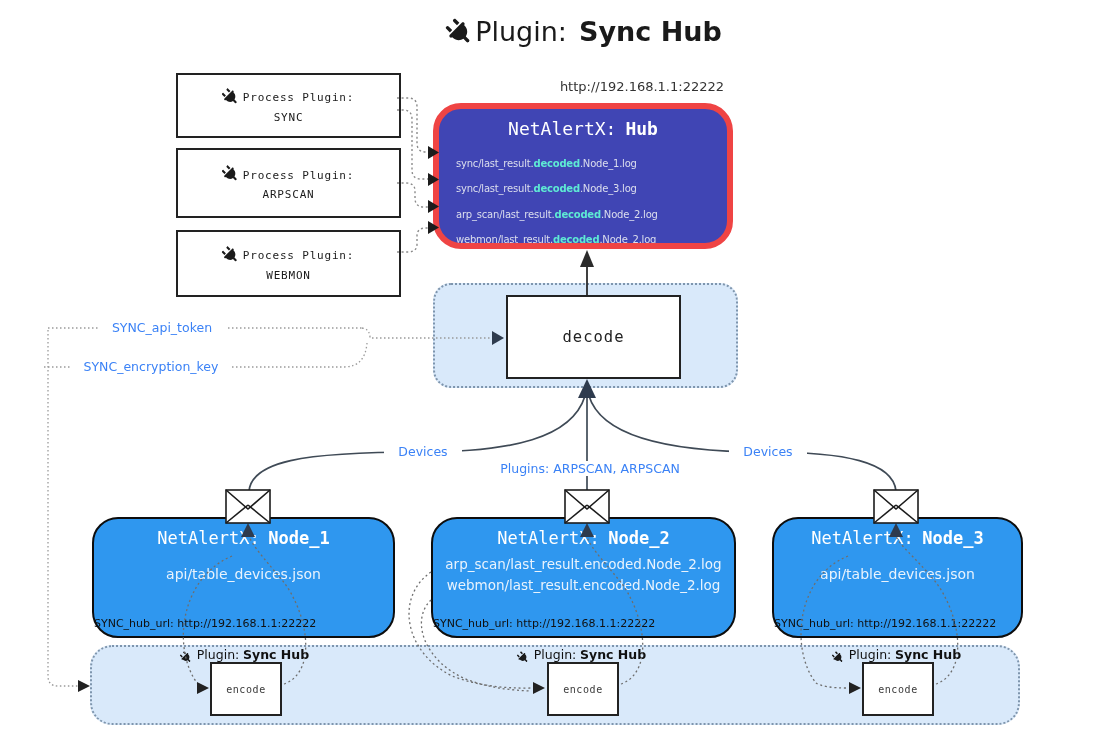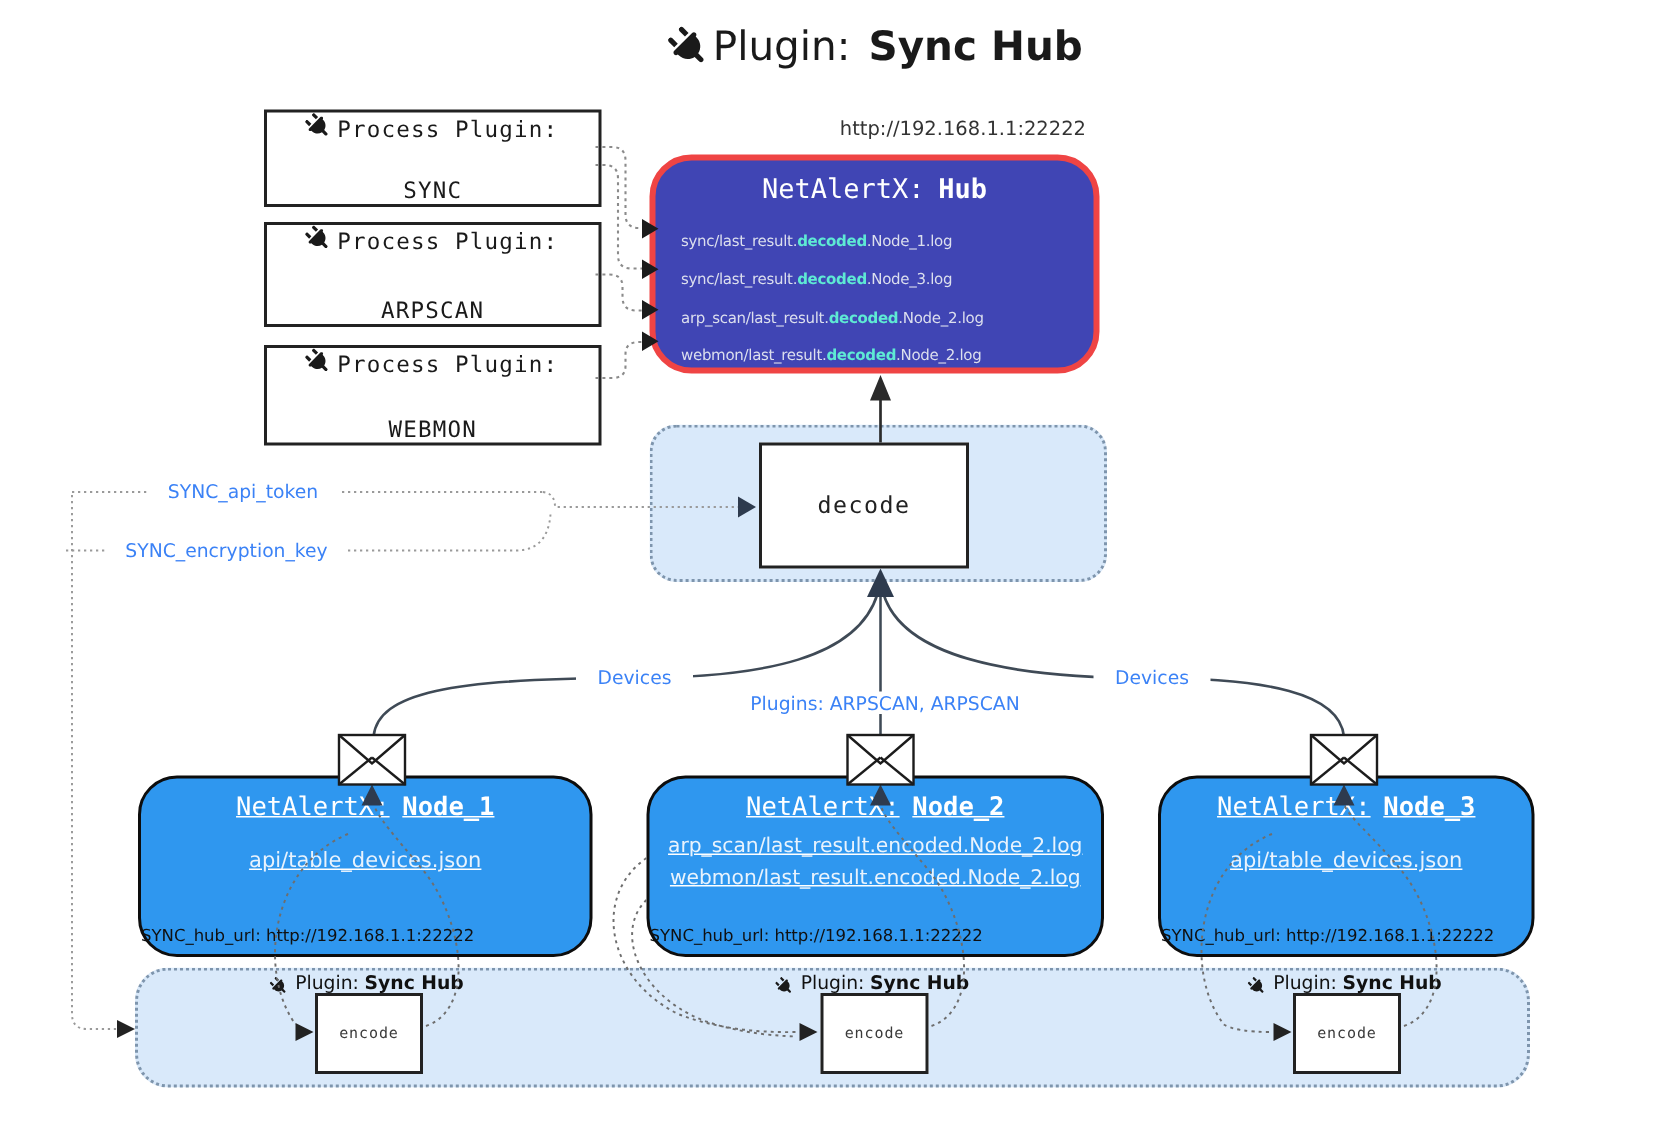--- a/index.html
+++ b/index.html
@@ -13,47 +13,47 @@
   .mono{font-family:"DejaVu Sans Mono",monospace;}
 
   
   .title{left:360px;top:16px;width:450px;text-align:center;font-size:27px;color:#1a1a1a;}
   .title b{font-weight:bold;}
   .title .gap{margin-left:.45em;}
   .plug{display:inline-block;vertical-align:-4px;transform:rotate(-45deg);}
 
   
   .pbox{left:176px;width:221px;border:2px solid #222;background:#fff;
-        display:flex;flex-direction:column;align-items:center;justify-content:space-between;
-        font-family:"DejaVu Sans Mono",monospace;font-size:15px;letter-spacing:.8px;color:#1a1a1a;}
+        display:flex;flex-direction:column;align-items:center;justify-content:center;
+        font-family:"DejaVu Sans Mono",monospace;font-size:11px;letter-spacing:.8px;color:#1a1a1a;}
   .pbox .row{display:flex;align-items:center;gap:3px;}
   .pbox .pname{margin-top:3px;}
 
   
   .hub-url{left:424px;top:79px;width:300px;text-align:right;font-size:13px;color:#333;}
-  .hub{left:433px;top:103px;width:300px;height:146px;background:#4045b4;border:4px solid #ef4444;
+  .hub{left:433px;top:103px;width:300px;height:146px;background:#4045b4;border:6px solid #ef4444;
        border-radius:28px;box-sizing:border-box;color:#fff;overflow:hidden;}
   .hub-title{margin-top:9px;text-align:center;font-size:18px;color:#fff;}
   .hub-title b{font-weight:bold;}
   .hub-title .gap{margin-left:.5em;}
   .hub-lines{margin-top:4px;}
   .hub-line{height:25.5px;display:flex;align-items:flex-end;padding-left:17px;
             font-size:10px;color:#dcdfee;letter-spacing:-.2px;white-space:pre;}
   .hub-line b{color:#5eead4;}
 
   
   .decode-wrap{left:433px;top:283px;width:305px;height:105px;background:#d9e9fa;
                border:2px dotted #7e95ad;border-radius:18px;box-sizing:border-box;}
-  .decode-box{left:506px;top:295px;width:140px;height:84px;background:#fff;border:2px solid #222;
+  .decode-box{left:506px;top:295px;width:175px;height:84px;background:#fff;border:2px solid #222;
               box-sizing:border-box;display:flex;align-items:center;justify-content:center;
               font-size:15.5px;letter-spacing:1px;color:#222;}
 
   
   .node{top:517px;height:121px;background:#2f97ef;border:2px solid #0d0d0d;border-radius:26px;
-        box-sizing:border-box;color:#fff;text-decoration:underline;}
+        box-sizing:border-box;color:#fff;}
   .node-title{margin-top:9px;text-align:center;font-size:17px;white-space:pre;}
   .node-title b{font-weight:bold;}
   .node-title .gap{margin-left:.5em;}
   .node-file{ text-align:center;font-size:14px;color:#e9f3fd;}
   .node-file.single{margin-top:18px;}
   .node-file.multi{margin-top:6px;font-size:13.5px;line-height:21px;}
   .node-url{position:absolute;bottom:6px;left:0;right:0;text-align:left;font-size:11px;color:#101010;}
 
   
   .band{left:90px;top:645px;width:930px;height:80px;background:#d9e9fa;border:2px dotted #7e95ad;

